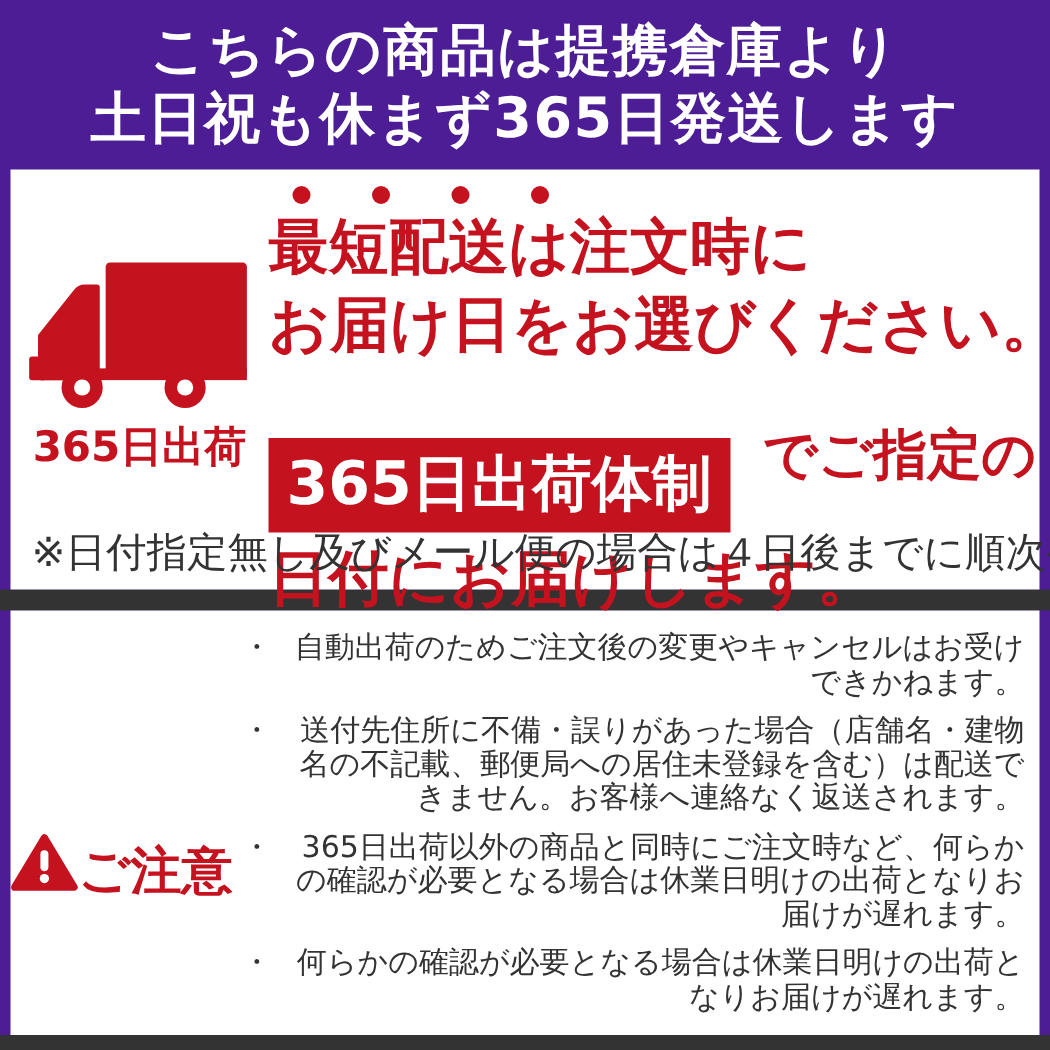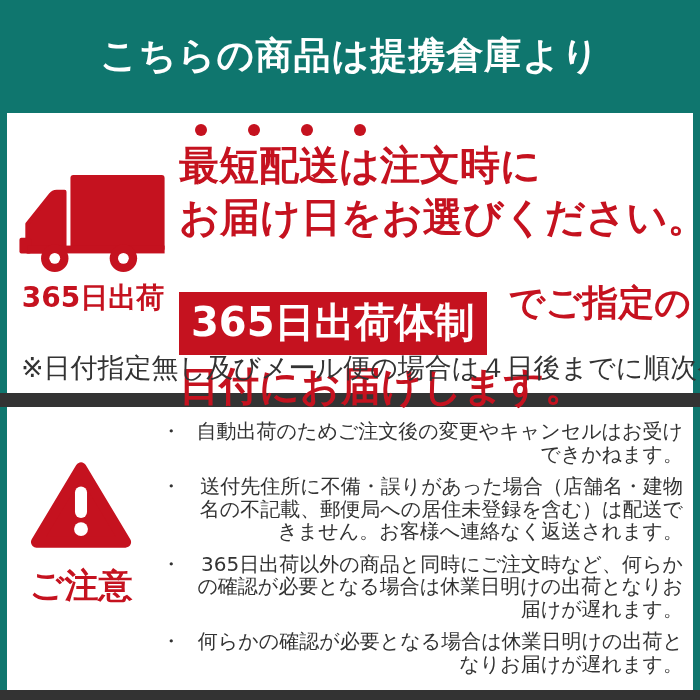--- a/index.html
+++ b/index.html
@@ -2,21 +2,21 @@
 <html><head>
 <meta charset="utf-8">
 <style>
   html,body{margin:0;padding:0;}
   body{
     width:700px;height:700px;
     background:#333333;
     font-family:"DejaVu Sans","Liberation Sans",sans-serif;
     overflow:hidden;
   }
-  .frame{width:700px;height:700px;background:#0f766e;display:flex;flex-direction:column;box-sizing:border-box;}
+  .frame{width:700px;height:700px;background:#4c1d95;display:flex;flex-direction:column;box-sizing:border-box;}
 
   
   .top-banner{
     height:113px;flex:none;
     display:flex;flex-direction:column;justify-content:center;align-items:center;
     color:#ffffff;font-weight:bold;font-size:37px;line-height:1.2;letter-spacing:1px;
     text-align:center;
   }
 
   
@@ -35,39 +35,40 @@
   .box-suffix{color:var(--red);font-weight:bold;font-size:36px;margin-left:22px;}
   .head-red-3{margin-top:5px;}
   .ship-note{
     position:absolute;left:0;right:0;bottom:7px;text-align:center;
     color:#333333;font-size:27px;font-weight:500;letter-spacing:0px;white-space:nowrap;padding-left:14px;
   }
 
   .divider-gap{height:14px;flex:none;background:#333333;}
 
   .notice-panel{height:283px;flex:none;display:flex;}
-  .notice-left{width:148px;flex:none;display:flex;flex-direction:column;align-items:center;padding-top:52px;}
+  .notice-left{width:148px;flex:none;display:flex;flex-direction:row;align-items:center;padding-top:52px;}
   .warning-svg{width:102px;height:92px;display:block;}
   .notice-left-label{color:var(--red);font-weight:bold;font-size:34px;margin-top:12px;white-space:nowrap;}
   .notice-right{flex:1;padding:13px 10px 0 6px;color:#333333;font-size:20px;line-height:22.5px;}
   .bullet{display:flex;margin-bottom:10px;}
   .bullet-marker{flex:none;width:22px;}
   .bullet-text{flex:1;text-align:right;}
 
   .bottom-border{flex:1;background:#333333;}
 
   :root{--red:#c5121f;}
 </style>
 </head>
 <body>
 
 <div class="frame">
 
   <div class="top-banner">
     <div>こちらの商品は提携倉庫より</div>
+    <div>土日祝も休まず365日発送します</div>
   </div>
 
   <div class="panel shipping-panel">
 
     <div class="ship-left">
       <svg class="truck-svg" viewBox="0 0 150 104">
         <g fill="#c5121f">
           <rect x="52" y="2" width="96" height="78" rx="3"></rect>
           <path d="M8 80 V52 L32 22 Q34 19 38 19 H46 V80 Z" stroke="#c5121f" stroke-width="4" stroke-linejoin="round"></path>
           <rect x="0" y="66" width="12" height="16" rx="2"></rect>

